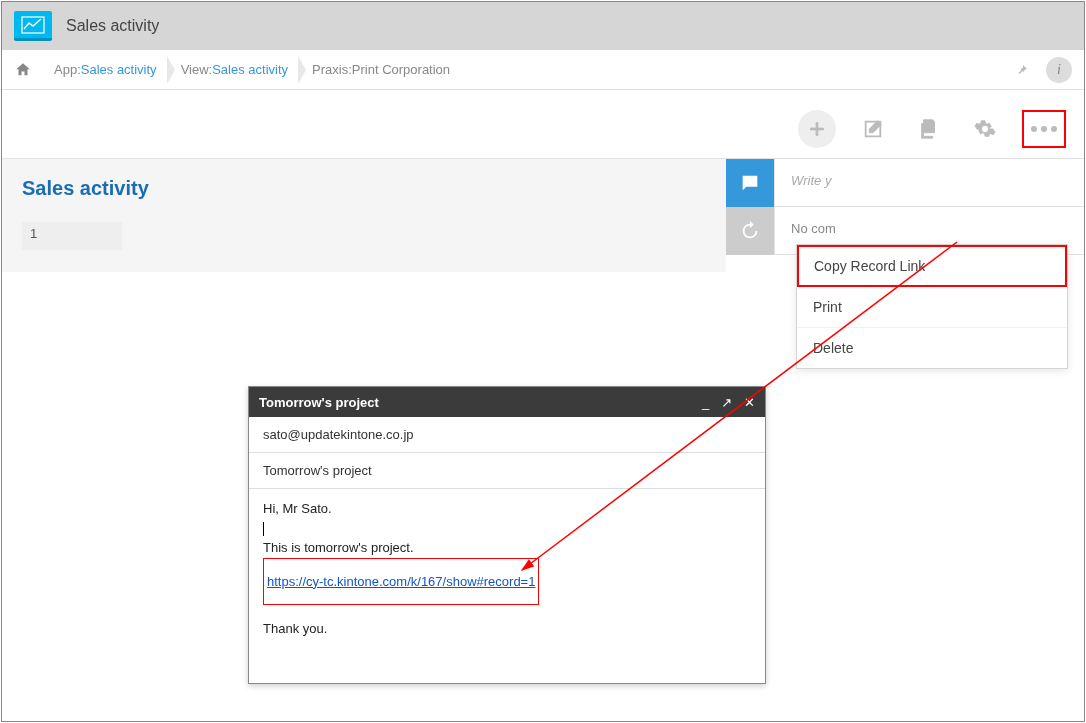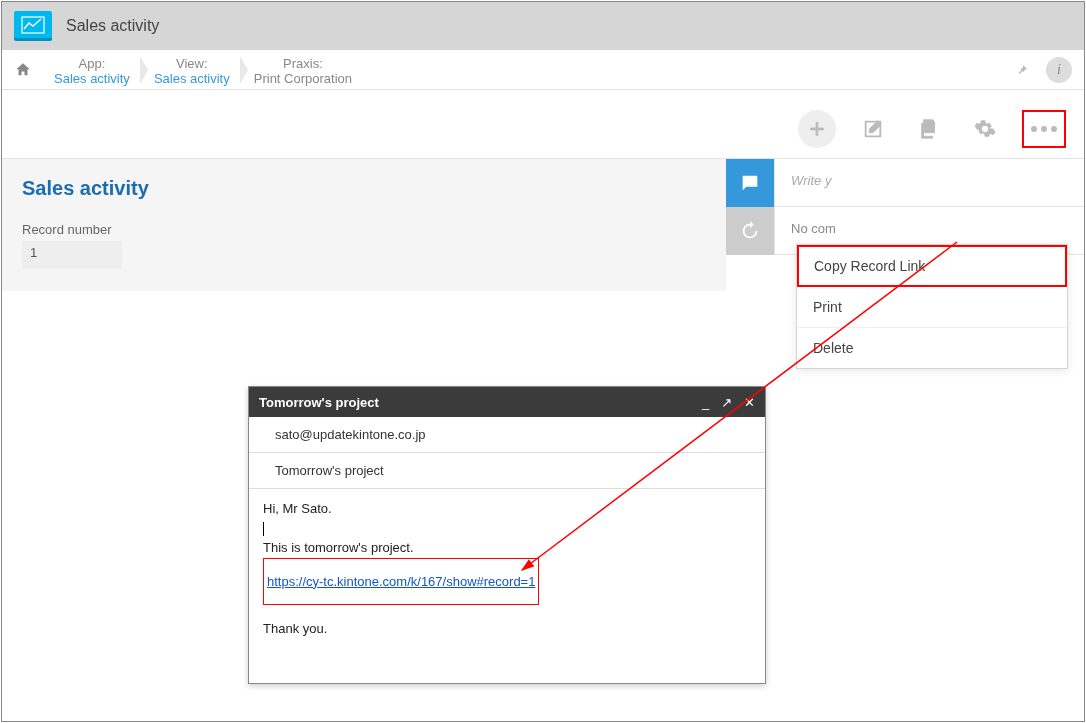--- a/index.html
+++ b/index.html
@@ -9,21 +9,21 @@
 
   
   .app-header { height: 48px; background: #d6d6d6; display: flex; align-items: center; padding: 0 12px; }
   .app-icon { width: 38px; height: 30px; background: #00b8f0; border-bottom: 3px solid #0092c0; border-radius: 2px; margin-right: 14px; display:flex; align-items:center; justify-content:center;}
   .app-icon svg { width: 24px; height: 18px; }
   .app-title { font-size: 16px; color: #444; }
 
   
   .breadcrumb-row { height: 40px; border-bottom: 1px solid #e3e3e3; display: flex; align-items: center; padding: 0 12px; font-size: 13px; color: #888; background:#fff; position:relative;}
   .bc-home { width: 18px; height: 18px; margin-right: 10px; fill:#888; }
-  .bc-seg { display: inline-flex; align-items:center; padding: 0 12px; height: 28px; position:relative;flex-direction:column; }
+  .bc-seg { display: inline-flex; align-items:center; padding: 0 12px; height: 28px; position:relative; }
   .bc-sep::after { content:""; position:absolute; right:-6px; top:50%; transform:translateY(-50%); width:0;height:0;border-top:14px solid transparent;border-bottom:14px solid transparent;border-left:8px solid #e8e8e8;}
   .bc-link { color: #3498db; }
   .bc-actions { margin-left: auto; display:flex; align-items:center; gap:18px;}
   .pin-icon { width:12px;height:12px;fill:#bbb;}
   .info-circle { width:26px;height:26px;border-radius:50%;background:#ddd;display:flex;align-items:center;justify-content:center;font-style:italic;color:#888;font-family:Georgia,serif;font-size:14px;cursor:pointer;}
 
   
   .desc-banner { background:#f5f5f5; border-bottom:1px solid #e3e3e3; padding: 18px 22px; font-size:14px; color:#555;}
 
   
@@ -56,21 +56,21 @@
   .options-menu { position:absolute; top:210px; right:16px; width:272px; background:#fff; border:1px solid #d5d5d5; box-shadow:0 2px 8px rgba(0,0,0,0.1); z-index:10;margin-top:32px;}
   .menu-item { padding:12px 16px; font-size:14px; color:#444; border-bottom:1px solid #f0f0f0; cursor:pointer;}
   .menu-item:last-child{border-bottom:none;}
   .menu-item.highlight { border:2px solid red; padding:11px 15px;}
 
   
   .email-popup { position:absolute; left:246px; top:384px; width:518px; height:298px; border:1px solid #888; background:#fff; box-shadow:0 2px 6px rgba(0,0,0,0.2);}
   .email-titlebar { height:30px; background:#3b3b3b; color:#fff; display:flex; align-items:center; padding:0 10px; font-size:13px; font-weight:bold;}
   .email-titlebar .winctl { margin-left:auto; display:flex; gap:12px; align-items:center;}
   .winctl span { cursor:pointer; font-size:13px; font-weight:normal;}
-  .email-row { border-bottom:1px solid #ddd; padding:10px 26px; font-size:13px; color:#333;}
+  .email-row { border-bottom:1px solid #ddd; padding:10px 14px; font-size:13px; color:#333;}
   .email-body { padding:10px 14px; font-size:13px; color:#222; line-height:1.5;}
   .email-cursor { border-left:1px solid #000; height:14px; display:inline-block; vertical-align:middle;}
   .record-link { color:#1155cc; text-decoration:underline; border:1.5px solid red; padding:13px 3px; display:inline-block;}
 
   
   .arrow-svg { position:absolute; left:0; top:0; width:1084px; height:721px; pointer-events:none; z-index:50;}
 </style>
 </head>
 <body>
 
@@ -138,21 +138,20 @@
           <div class="dot"></div>
           <div class="dot"></div>
           <div class="dot"></div>
         </div>
     </div>
   </div>
 
   <div class="record-area">
     <div class="record-left">
       <div class="record-heading">Sales activity</div>
-      <div class="field-label">Record number</div>
       <div class="field-val">1</div>
     </div>
     <div class="side-tabs">
       <div class="side-tab comment">
         <svg viewBox="0 0 24 24">
             <path d="M4 4h16v12H8l-4 4z"></path>
           </svg>
       </div>
       <div class="side-tab history">
         <svg viewBox="0 0 24 24">

